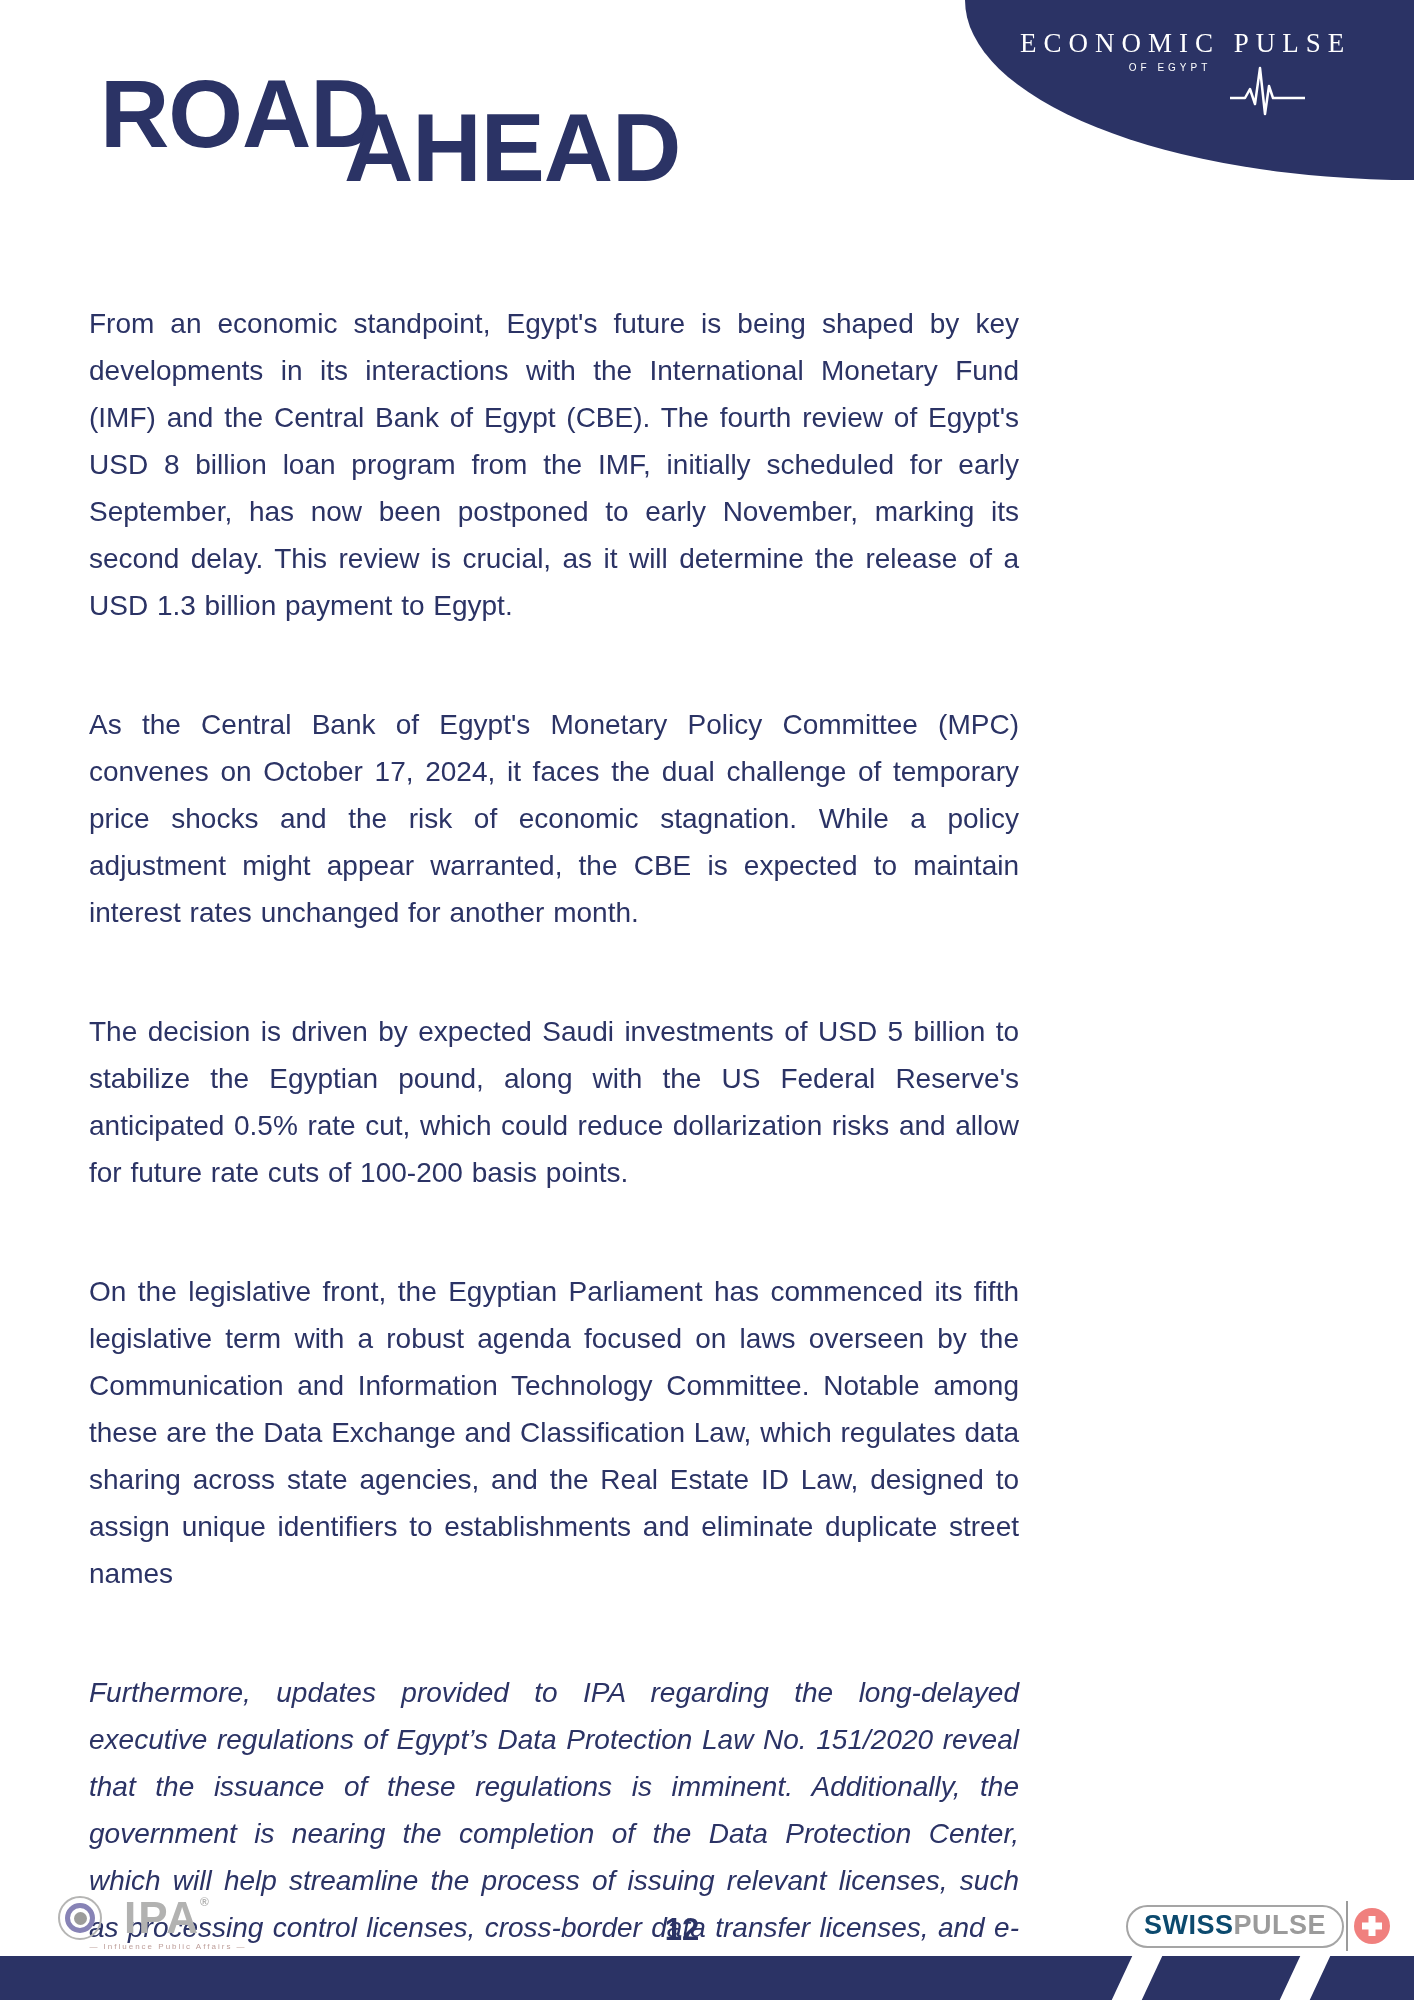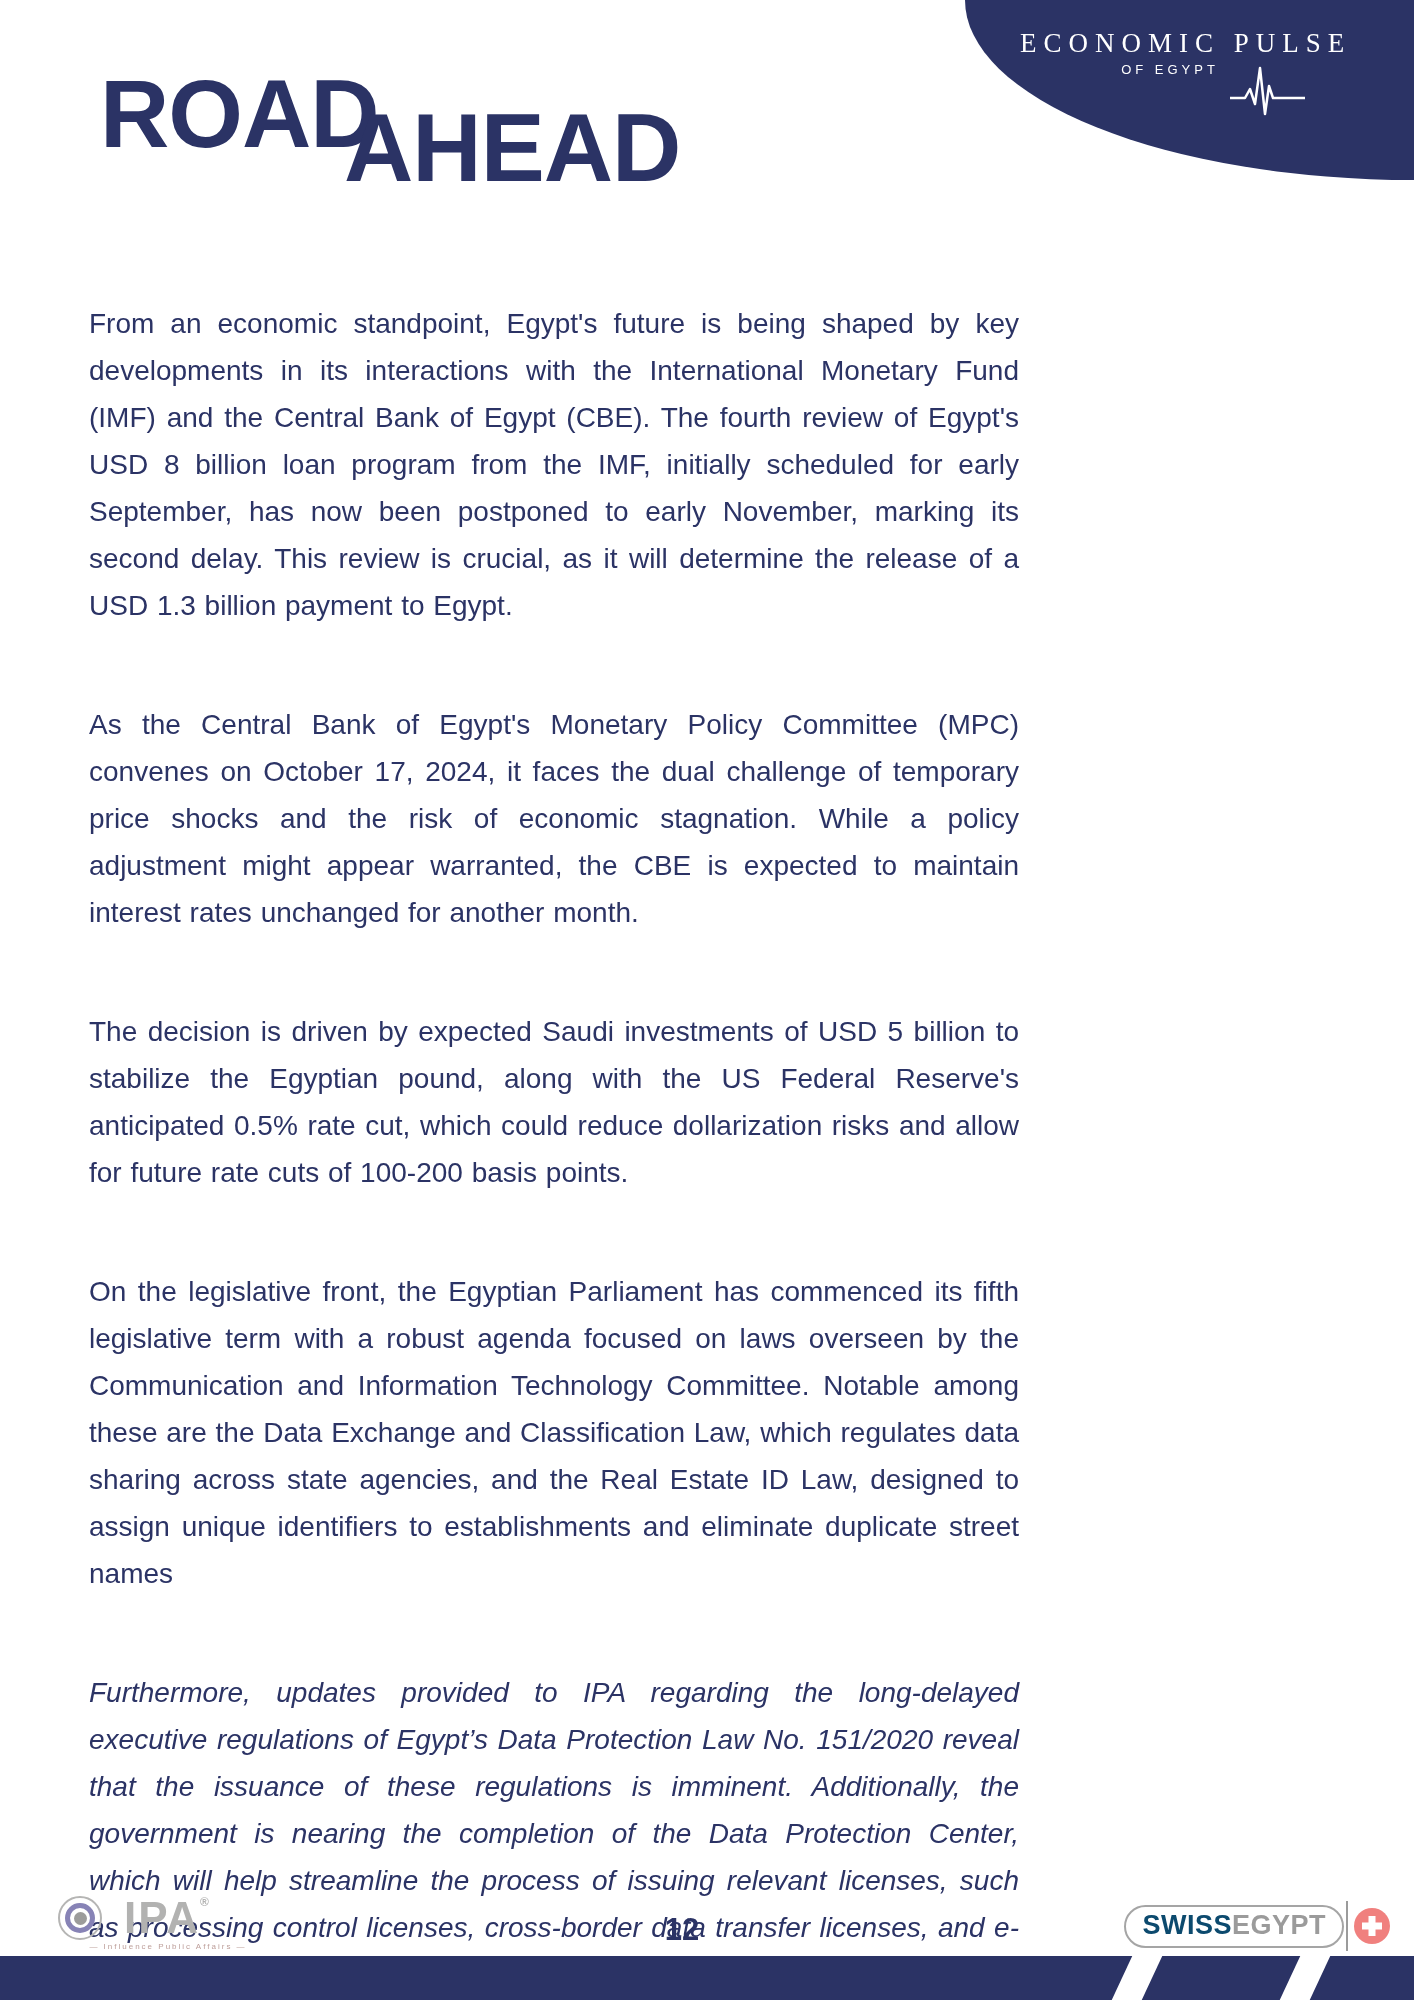--- a/index.html
+++ b/index.html
@@ -18,21 +18,21 @@
   .title-ahead{left:344px;top:100px;font-size:96px;}
 
   .badge{
     position:absolute;top:0;right:0;
     width:449px;height:180px;
     background:#2b3365;
     border-bottom-left-radius:100% 100%;
   }
   .badge-text{position:absolute;left:55px;top:28px;width:300px;text-align:center;color:#ffffff;}
   .badge-title{font-size:27px;letter-spacing:7px;font-weight:400;white-space:nowrap;font-family:Liberation Serif, serif;}
-  .badge-subtitle{font-size:13px;letter-spacing:4px;margin-top:3px;font-weight:400;}
+  .badge-subtitle{font-size:10px;letter-spacing:4px;margin-top:3px;font-weight:400;}
   .heartbeat{position:absolute;left:265px;top:60px;width:75px;height:58px;}
 
   
   .article{
     position:absolute;left:89px;top:300px;width:930px;
     font-size:28px;line-height:47px;
     text-align:justify;
     word-spacing:1px;
   }
   .article p{margin:0 0 72px 0;}
@@ -127,21 +127,21 @@
       </div>
       <div class="ipa-word"><span>IPA</span><span class="ipa-reg">®</span></div>
     </div>
     <div class="ipa-tagline">—  Influence Public Affairs  —</div>
   </div>
 
   <div class="page-num">12</div>
 
   <div class="swisscham">
     <div class="sc-pill">
-      <span class="sc-swiss">SWISS</span><span class="sc-cham">EGYPT</span>
+      <span class="sc-swiss">SWISS</span><span class="sc-cham">PULSE</span>
     </div>
     <div class="sc-divider"></div>
     <div class="sc-cross"></div>
   </div>
 
   <div class="band">
     <div class="band-gap band-gap-1"></div>
     <div class="band-gap band-gap-2"></div>
   </div>
 

